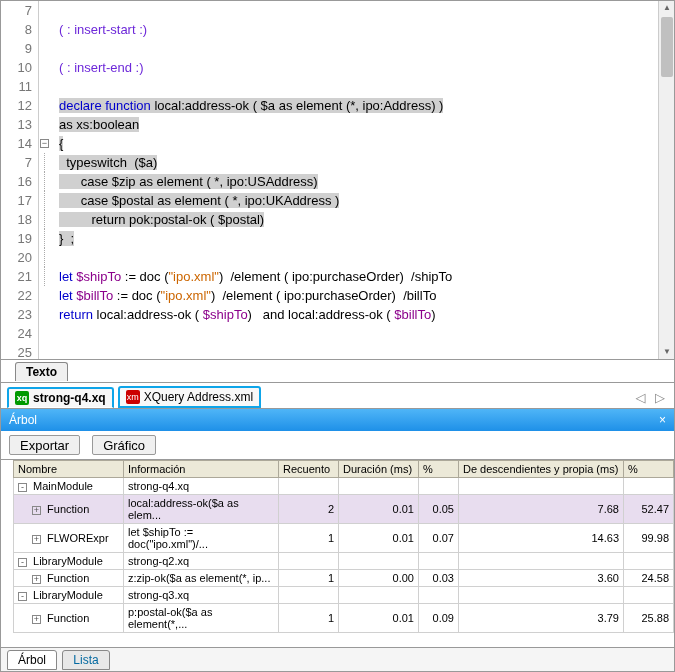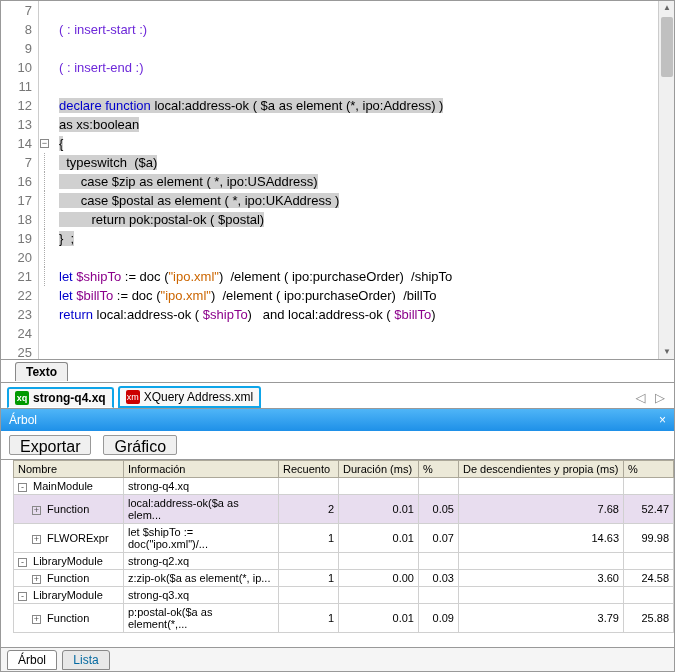--- a/index.html
+++ b/index.html
@@ -33,21 +33,21 @@
 .file-icon { width: 14px; height: 14px; display: inline-flex; align-items: center; justify-content: center; font-size: 9px; color: #fff; border-radius: 2px; }
 .file-icon.green { background: #090; }
 .file-icon.red { background: #c00; }
 .nav-arrows { margin-left: auto; color: #888; font-size: 13px; }
 .nav-arrows span { cursor: pointer; padding: 0 3px; }
 
 .panel-header { background: linear-gradient(#4fb5f7, #1e90e8); color: #fff; height: 22px; line-height: 22px; padding: 0 8px; display: flex; justify-content: space-between; }
 .panel-header .close { cursor: pointer; }
 
 .toolbar { height: 28px; padding: 4px 8px; display: flex; gap: 12px; }
-.toolbar button { border: 1px solid #999; background: #f0f0f0; padding: 2px 10px; font-size: 16px; cursor: pointer; border-radius: 2px; }
+.toolbar button { border: 1px solid #999; background: #f0f0f0; padding: 2px 10px; font-size: 13px; cursor: pointer; border-radius: 2px; }
 
 .grid { border-top: 1px solid #999; padding-left: 12px; }
 .grid table { width: 100%; border-collapse: collapse; font-size: 11px; }
 .grid th { background: #ece9d8; border: 1px solid #aca899; padding: 2px 4px; text-align: left; font-weight: normal; }
 .grid td { border: 1px solid #d0d0d0; padding: 2px 4px; }
 .grid td.num { text-align: right; }
 .grid tr.selected td { background: #e8ddef; }
 .tree-toggle { display: inline-block; width: 9px; height: 9px; border: 1px solid #888; font-size: 9px; line-height: 7px; text-align: center; margin-right: 3px; color: #555; }
 .indent1 { padding-left: 18px !important; }
 

